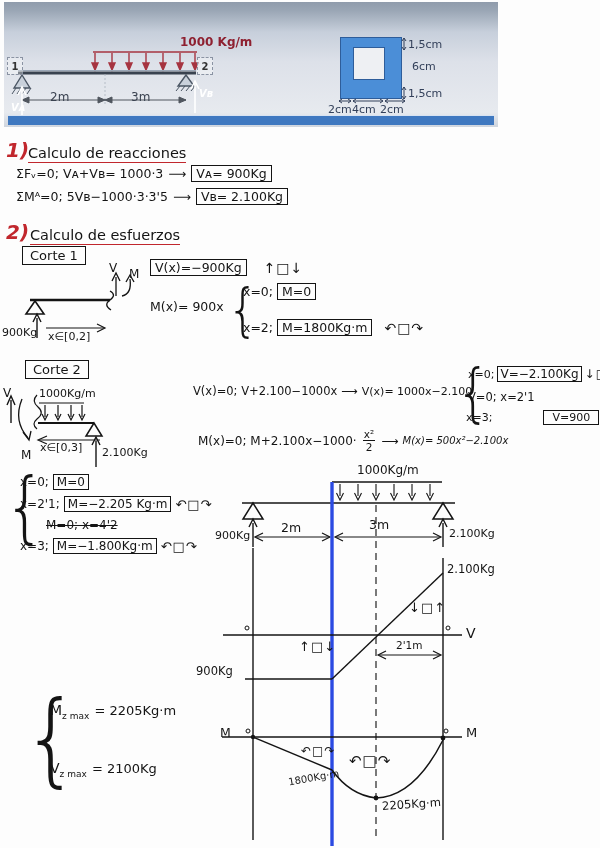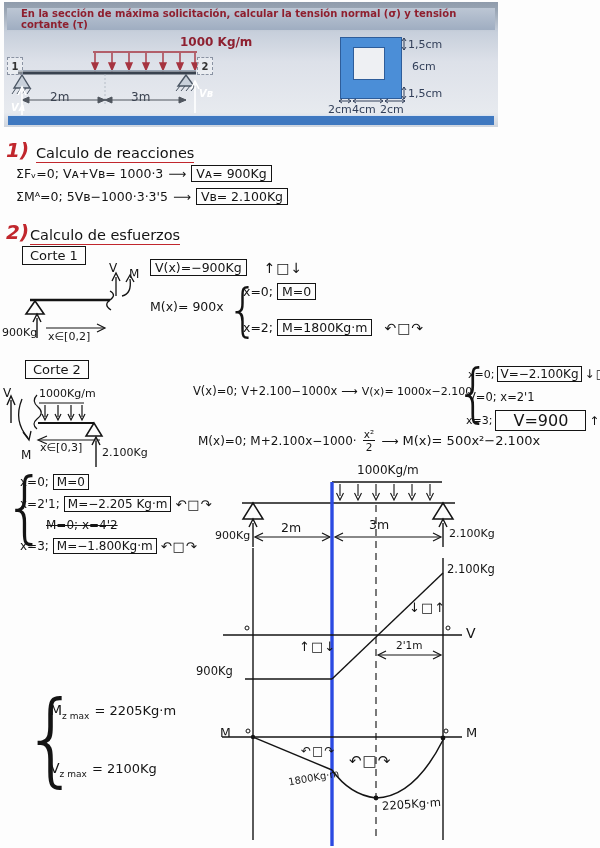--- a/index.html
+++ b/index.html
@@ -33,23 +33,20 @@
   .strip{position:absolute;left:4px;top:113px;width:486px;height:9px;background:#3f78c0;border-top:1px solid #d8e3f2;}
   .white-hw{position:absolute;color:#ffffff;font-size:10px;font-style:italic;font-weight:bold;}
   svg{position:absolute;overflow:visible;}
 </style>
 </head>
 <body>
 
 <div class="canvas">
 
   <div class="slide">
-    <div class="titlebar">
-      <span>En la sección de máxima solicitación, calcular la tensión normal (σ) y tensión cortante (τ)</span>
-    </div>
 
     <div class="abs" style="left:176px;top:33px;font-size:12px;font-weight:bold;color:#8e2030;">1000 Kg/m</div>
 
     <svg style="left:6px;top:32px;" width="216" height="88">
       <line x1="83" y1="18" x2="187" y2="18" stroke="#a63440" stroke-width="1.6"></line>
       <g stroke="#a63440" stroke-width="1.4" fill="#a63440">
         <line x1="85" y1="19" x2="85" y2="31"></line>
           <path d="M82,29 L85,36 L88,29 Z"></path>
         <line x1="102" y1="19" x2="102" y2="31"></line>
           <path d="M99,29 L102,36 L105,29 Z"></path>
@@ -134,21 +131,21 @@
       </g>
     </svg>
     <div class="cs-lab" style="left:324px;top:101px;">2cm</div>
     <div class="cs-lab" style="left:348px;top:101px;">4cm</div>
     <div class="cs-lab" style="left:376px;top:101px;">2cm</div>
 
     <div class="strip"></div>
   </div>
 
   <div class="abs rednum" style="left:6px;top:138px;">1)</div>
-  <div class="abs sec-title" style="left:28px;top:145px;margin-left:8px;">Calculo de reacciones</div>
+  <div class="abs sec-title" style="left:28px;top:145px;">Calculo de reacciones</div>
 
   <div class="row" style="left:16px;top:165px;">
     <span class="hw">ΣFᵥ=0;  Vᴀ+Vʙ= 1000·3</span>
     <span class="hw">⟶</span>
     <span class="hw boxed">Vᴀ= 900Kg</span>
   </div>
   <div class="row" style="left:16px;top:188px;">
     <span class="hw">ΣMᴬ=0;  5Vʙ−1000·3·3'5</span>
     <span class="hw">⟶</span>
     <span class="hw boxed">Vʙ= 2.100Kg</span>
@@ -232,32 +229,32 @@
   </div>
   <div class="brace" style="left:456px;top:362px;font-size:54px;transform:scaleY(1.18);">{</div>
   <div class="row" style="left:468px;top:366px;gap:3px;">
     <span class="hw" style="font-size:11px;">x=0;</span>
     <span class="hw boxed" style="font-size:12px;padding:0 2px;">V=−2.100Kg</span>
     <span class="hw sign" style="font-size:12px;">↓□↑</span>
   </div>
   <div class="abs hw" style="left:468px;top:390px;font-size:11.5px;">V=0; x=2'1</div>
   <div class="row" style="left:466px;top:410px;gap:3px;">
     <span class="hw" style="font-size:11px;">x=3;</span>
-    <span class="hw boxed" style="font-size:16px;padding:0 17px;">V=900</span>
+    <span class="hw boxed" style="font-size:11px;padding:0 8px;margin-left:48px;">V=900</span>
     <span class="hw sign" style="font-size:12px;">↑□↓</span>
   </div>
 
   <div class="row" style="left:198px;top:429px;gap:4px;">
     <span class="hw" style="font-size:12px;">M(x)=0; M+2.100x−1000·</span>
     <span class="frac" style="font-size:10.5px;">
       <span>x²</span>
       <span class="den">2</span>
     </span>
     <span class="hw" style="font-size:12px;">⟶</span>
-    <span class="hw" style="font-size:13px;">M(x)= 500x²−2.100x</span>
+    <span class="hw" style="font-size:10px;font-style:italic;">M(x)= 500x²−2.100x</span>
   </div>
 
   <div class="brace" style="left:4px;top:469px;font-size:66px;transform:scaleY(1.18);">{</div>
   <div class="row" style="left:20px;top:474px;gap:4px;">
     <span class="hw" style="font-size:12px;">x=0;</span>
     <span class="hw boxed" style="font-size:12px;padding:0 3px;">M=0</span>
   </div>
   <div class="row" style="left:20px;top:496px;gap:4px;">
     <span class="hw" style="font-size:12px;">x=2'1;</span>
     <span class="hw boxed" style="font-size:12px;padding:0 3px;">M=−2.205 Kg·m</span>

